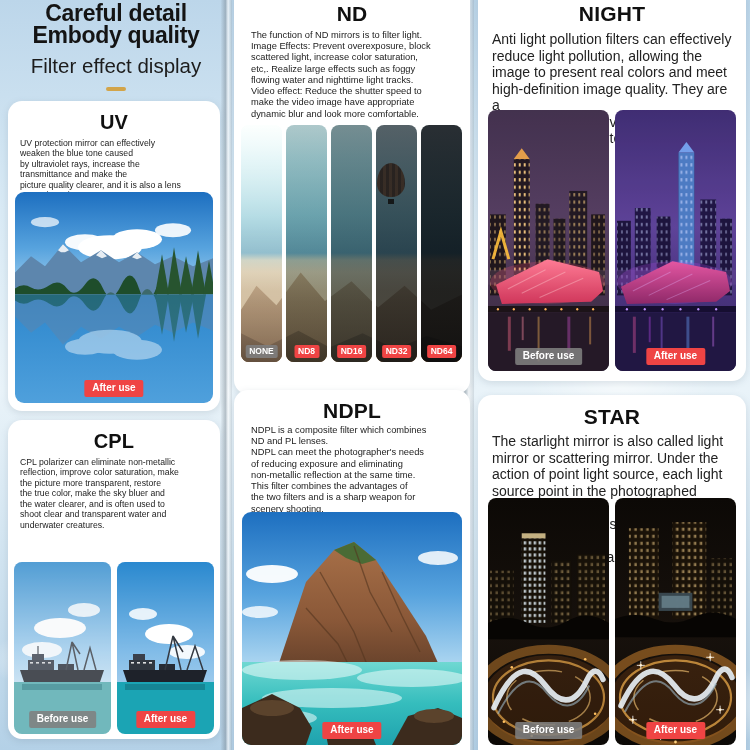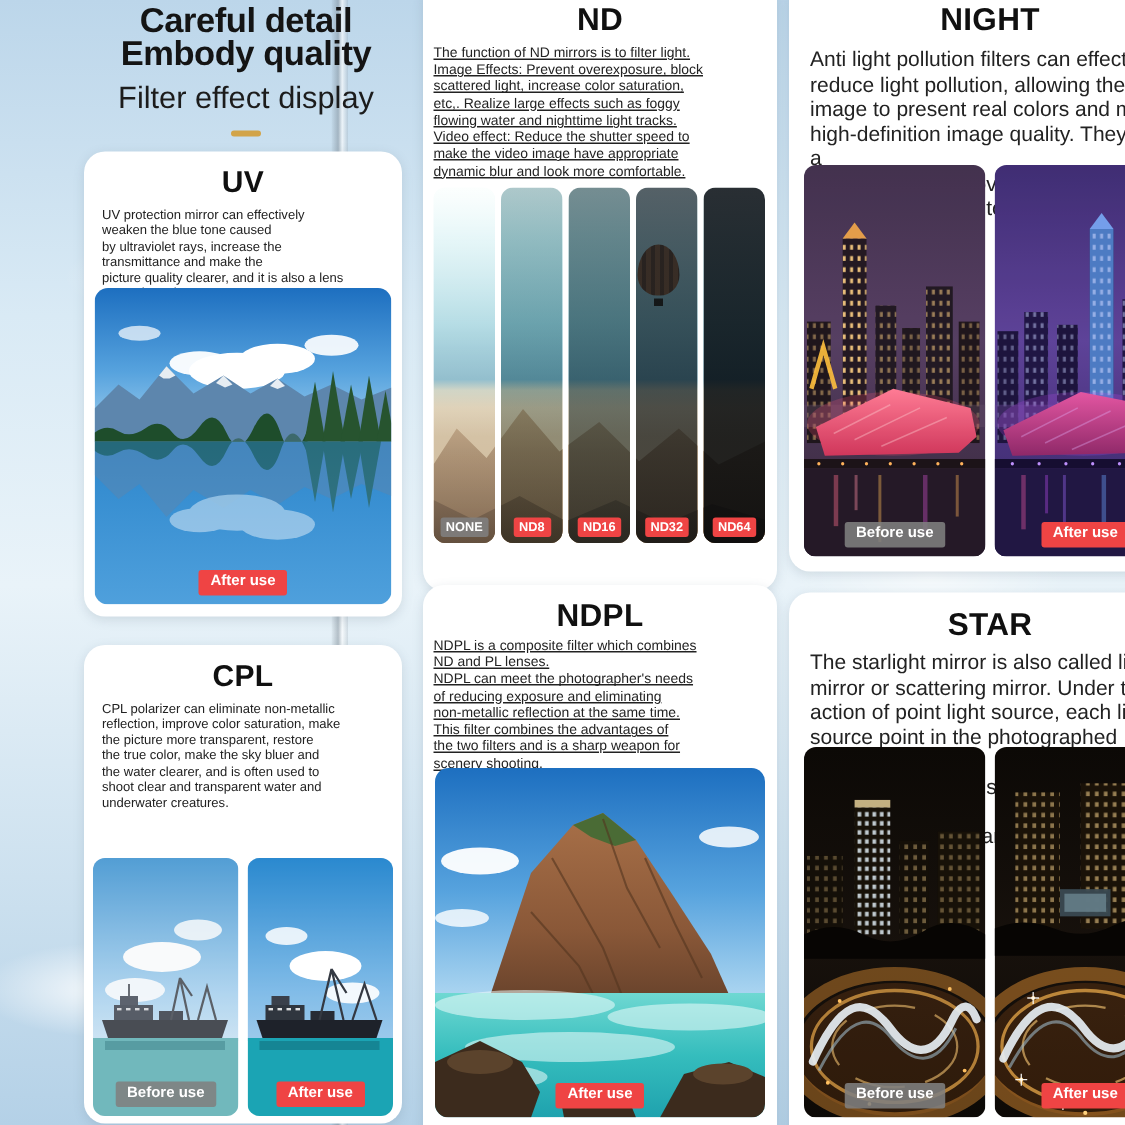--- a/index.html
+++ b/index.html
@@ -9,47 +9,47 @@
     background:
       radial-gradient(120px 45px at 70px 660px, rgba(255,255,255,.85), rgba(255,255,255,0) 70%),
       radial-gradient(150px 60px at 690px 705px, rgba(255,255,255,.8), rgba(255,255,255,0) 70%),
       radial-gradient(110px 40px at 120px 185px, rgba(255,255,255,.55), rgba(255,255,255,0) 70%),
       radial-gradient(130px 50px at 620px 385px, rgba(255,255,255,.6), rgba(255,255,255,0) 70%),
       linear-gradient(180deg,#bcd6ea 0%,#d9eaf5 28%,#e9f3f9 52%,#cde1ef 78%,#b4d1e7 100%);
   }
   .seam{position:absolute;top:0;height:750px;z-index:1;}
   .seam-1{left:221px;width:11px;background:linear-gradient(90deg,rgba(110,122,132,.05),rgba(110,122,132,.42) 40%,rgba(255,255,255,.65) 65%,rgba(110,122,132,.18));}
   .seam-2{left:460px;width:14px;background:linear-gradient(90deg,rgba(110,122,132,.1),rgba(120,132,142,.45) 35%,rgba(255,255,255,.7) 62%,rgba(110,122,132,.2));}
-  .col{position:absolute;top:0;height:648px;z-index:2;margin-left:48px;}
+  .col{position:absolute;top:0;height:648px;z-index:2;}
   .col-left{left:0;width:232px;}
   .col-mid{left:230px;width:242px;}
   .col-right{left:472px;width:278px;}
 
   .hdr{padding-top:2px;text-align:center;color:#141414;}
   .hdr h1{margin:0;font-size:23px;line-height:22px;font-weight:bold;letter-spacing:-.3px;}
   .hdr .sub{margin-top:8px;font-size:20.5px;font-weight:400;color:#1c1c1c;}
   .gold{width:20px;height:4px;border-radius:2px;margin:9px auto 0;}
 
   .card{position:absolute;background:#fff;border-radius:14px;box-shadow:0 2px 7px rgba(90,110,130,.18);}
   .card h2{margin:10px 0 4px;text-align:center;font-size:20px;font-weight:bold;color:#101010;letter-spacing:.2px;}
   .card p{margin:0;color:#222;white-space:pre-line;font-weight:400;}
 
   
   .card-uv{left:8px;top:101px;width:212px;height:310px;}
-  .card-cpl{left:8px;top:430px;width:212px;height:319px;}
+  .card-cpl{left:8px;top:420px;width:212px;height:319px;}
   .card-uv p,.card-cpl p{padding:0 12px;font-size:8.7px;line-height:1.2;}
   .uv-photo{position:absolute;left:7px;right:7px;top:91px;bottom:8px;border-radius:9px;overflow:hidden;}
   .pair{position:absolute;display:flex;gap:6px;}
   .cpl-pair{left:6px;right:6px;top:142px;bottom:5px;}
   .pair .photo{flex:1;position:relative;border-radius:8px;overflow:hidden;}
 
   
   .card-nd{left:4px;top:-14px;width:236px;height:392px;padding-top:16px;box-sizing:content-box;}
   .card-nd h2{margin:0 0 4px;font-size:21px;}
-  .card-nd p,.card-ndpl p{padding:0 7px;font-size:9.3px;line-height:1.21;text-decoration:underline;}
+  .card-nd p,.card-ndpl p{padding:0 17px;font-size:9.3px;line-height:1.21;}
   .card-ndpl{left:4px;top:390px;width:236px;height:374px;}
   .card-ndpl h2{font-size:21px;margin:9px 0 2px;}
   .ndpl-photo{position:absolute;left:8px;right:8px;top:122px;height:233px;border-radius:9px;overflow:hidden;}
 
   .nd-strips{position:absolute;left:7px;right:8px;top:139px;height:237px;display:flex;gap:4px;}
   .strip{flex:1;position:relative;border-radius:8px;overflow:hidden;}
   .land{position:absolute;top:0;width:221px;height:100%;}
   .s1 .land{left:0}.s2 .land{left:-45px}.s3 .land{left:-90px}.s4 .land{left:-135px}.s5 .land{left:-180px}
   .land .lsky{position:absolute;inset:0;background:linear-gradient(180deg,#f7fffd 0%,#cdeef1 14%,#93cdd9 38%,#6fa9bd 54%,#c2c8b4 57%,#d6c5a4 62%,#c9b28e 70%);}
   .land .ridgeA{position:absolute;left:0;right:0;bottom:0;height:46%;

